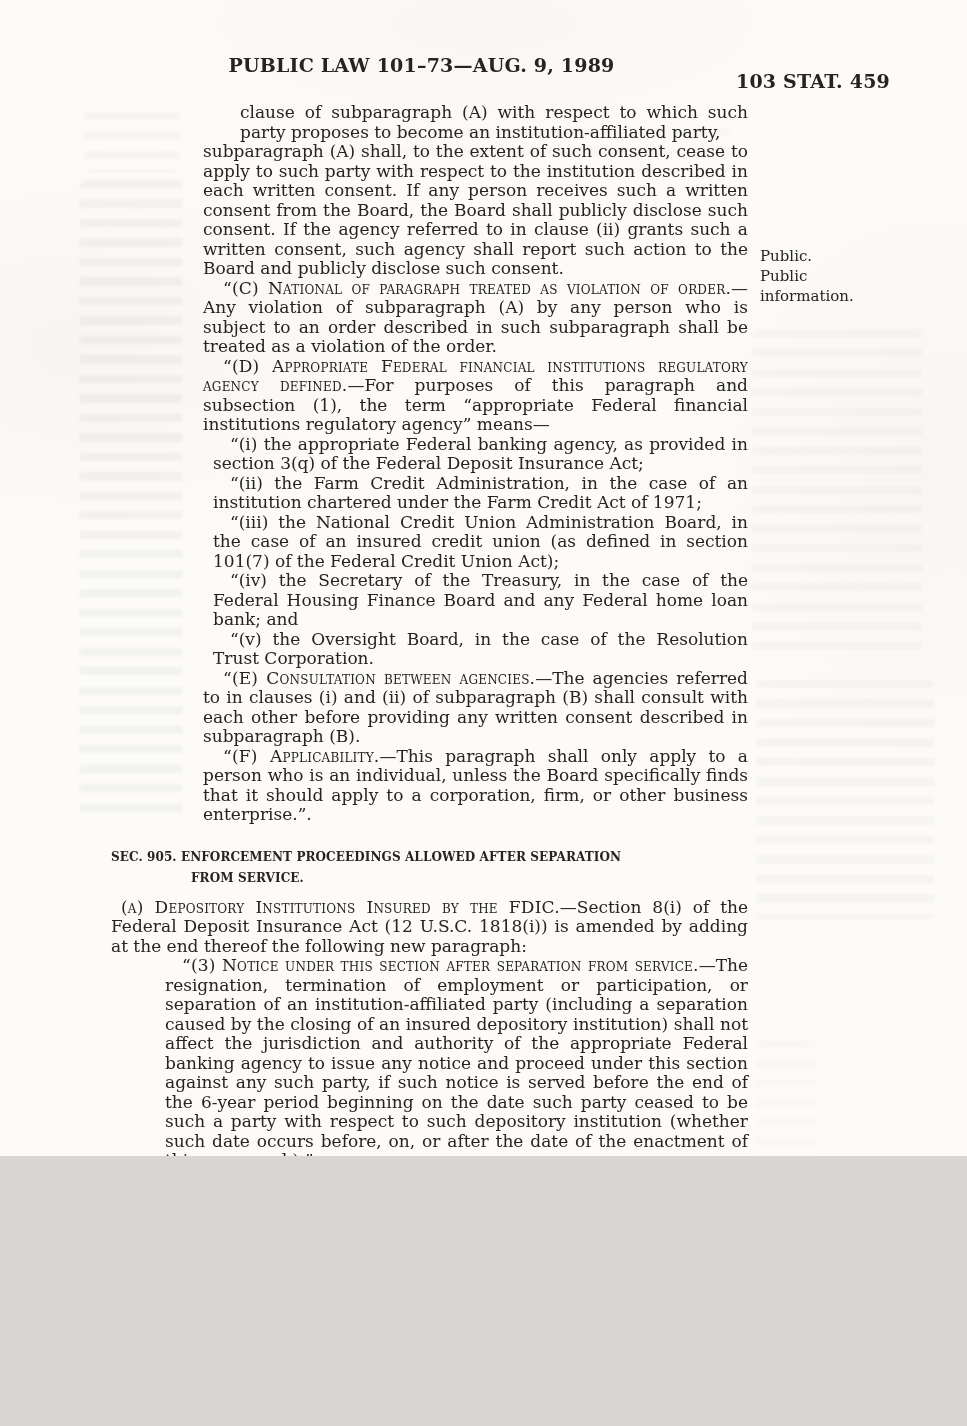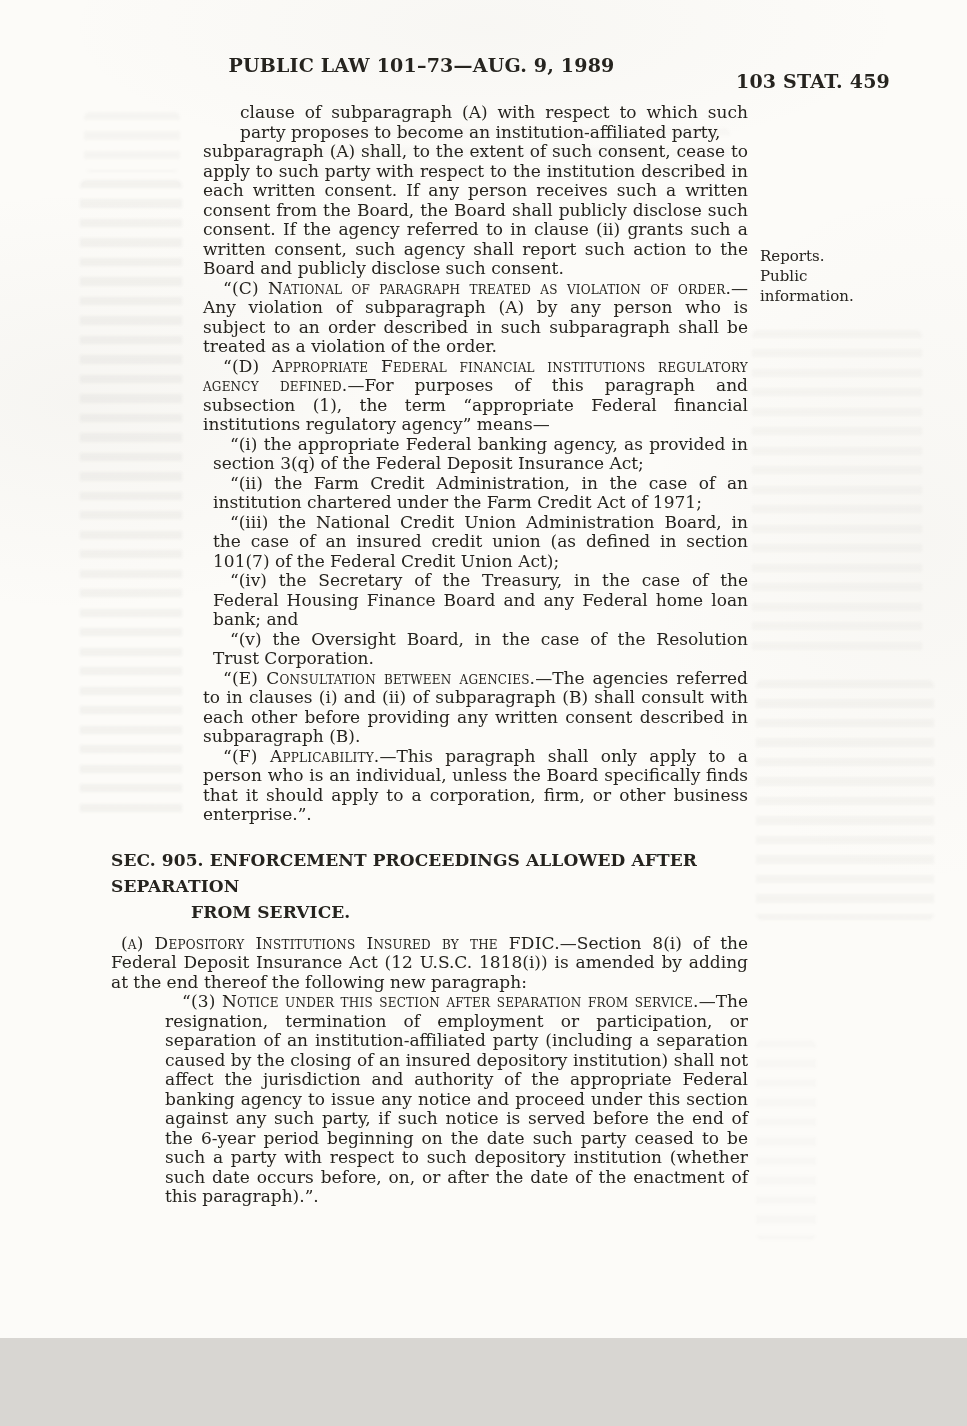--- a/index.html
+++ b/index.html
@@ -1,19 +1,19 @@
 <!DOCTYPE html>
 <html><head>
 <meta charset="utf-8">
 <style>
   html,body { margin:0; padding:0; }
   body { background:#d8d6d2; }
   .page {
     position:relative;
-    width:967px; height:1338px;
+    width:967px; height:1156px;
     margin:0 auto;
     background:#fcfbf8;
     background-image:
       radial-gradient(ellipse 500px 300px at 8% 30%, rgba(170,168,160,0.07), transparent 70%),
       radial-gradient(ellipse 400px 500px at 96% 40%, rgba(170,168,160,0.06), transparent 70%),
       radial-gradient(ellipse 600px 200px at 50% 2%, rgba(170,168,160,0.05), transparent 70%);
     font-family:"DejaVu Serif","Liberation Serif",serif;
     color:#26241f;
     overflow:hidden;
   }
@@ -36,22 +36,22 @@
               font-size:17px; line-height:19.5px; text-align:justify;
               text-justify:inter-word; }
 
   .quoted   { margin-left:92px; }          
   .hang     { padding-left:37px; }         
   .p-ind    { text-indent:20px; }          
   .item     { margin-left:10px; text-indent:17px; }  
 
   .sc { font-variant:small-caps; letter-spacing:0.2px; }
 
-  .sec-heading { margin-top:22px; font-weight:bold; font-size:17px;
-                 line-height:26px; text-align:left; letter-spacing:0.1px; }
+  .sec-heading { margin-top:22px; font-weight:bold; font-size:12px;
+                 line-height:21px; text-align:left; letter-spacing:0.1px; }
   .sec-heading .line2 { padding-left:80px; }
 
   .pa { margin-top:9px; text-indent:10px; }
   .p3 { margin-left:54px; text-indent:17px; }
 
   .note { position:absolute; left:760px; top:246px;
           font-size:15px; line-height:20px; text-align:left; }
 </style>
 </head>
 <body>
@@ -64,21 +64,21 @@
   <div class="ghost" style="left:756px; top:680px; width:178px; height:240px; opacity:.6"></div>
   <div class="ghost" style="left:300px; top:128px; width:430px; height:46px; opacity:.35"></div>
   <div class="ghost" style="left:756px; top:1040px; width:60px; height:200px; opacity:.35"></div>
 
   <div class="header">
     <span class="law">PUBLIC LAW 101–73—AUG. 9, 1989</span>
     <span class="stat">103 STAT. 459</span>
   </div>
 
   <div class="note">
-    <div>Reports.</div>
+    <div>Public.</div>
     <div>Public</div>
     <div>information.</div>
   </div>
 
   <div class="body-col">
 
     <div class="quoted">
       <div class="hang">
         <span>clause of subparagraph (A) with respect to which such party proposes to become an institution-affiliated party,</span>
       </div>

